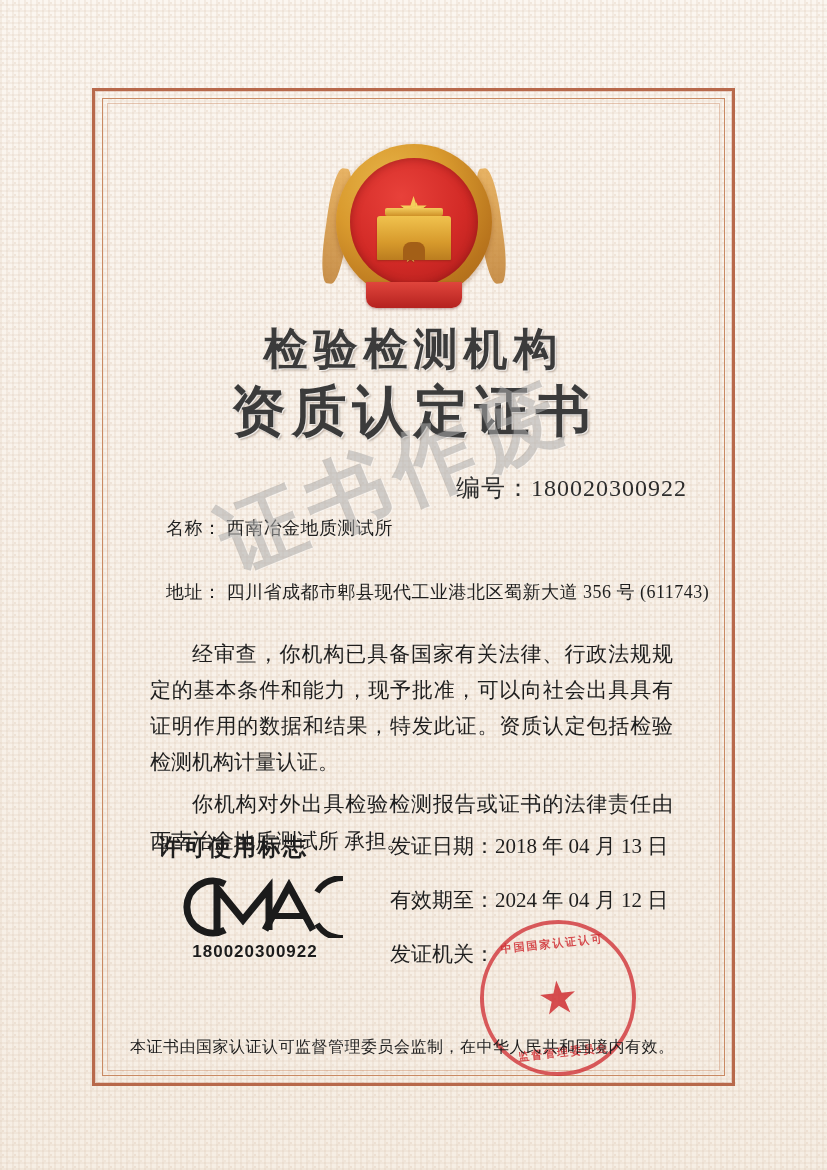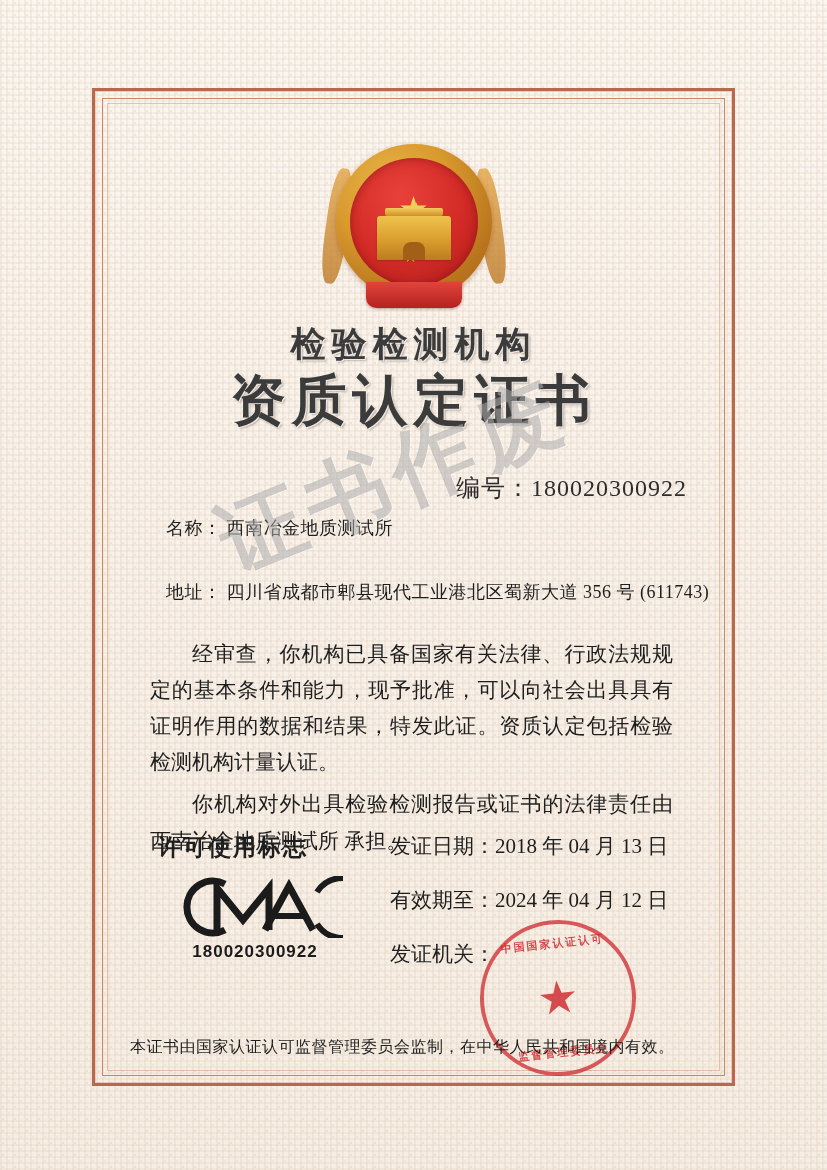--- a/index.html
+++ b/index.html
@@ -150,21 +150,21 @@
     top: 205px;
     text-align: center;
   }
   .title-1, .title-2 {
     font-family: "Liberation Serif", "DejaVu Serif", serif;
     font-weight: bold;
     color: #3b3b3b;
     letter-spacing: 6px;
     text-shadow: 1px 1px 0 rgba(255,255,255,.7), 2px 2px 2px rgba(90,70,55,.35);
   }
-  .title-1 { font-size: 35px; line-height: 1.15; }
+  .title-1 { font-size: 44px; line-height: 1.15; }
   .title-2 { font-size: 55px; line-height: 1.15; margin-top: 4px; }
 
   
   .serial-line {
     position: absolute;
     right: 10px;
     top: 352px;
     font-size: 24px;
     color: #2d2d2d;
     letter-spacing: 1px;

